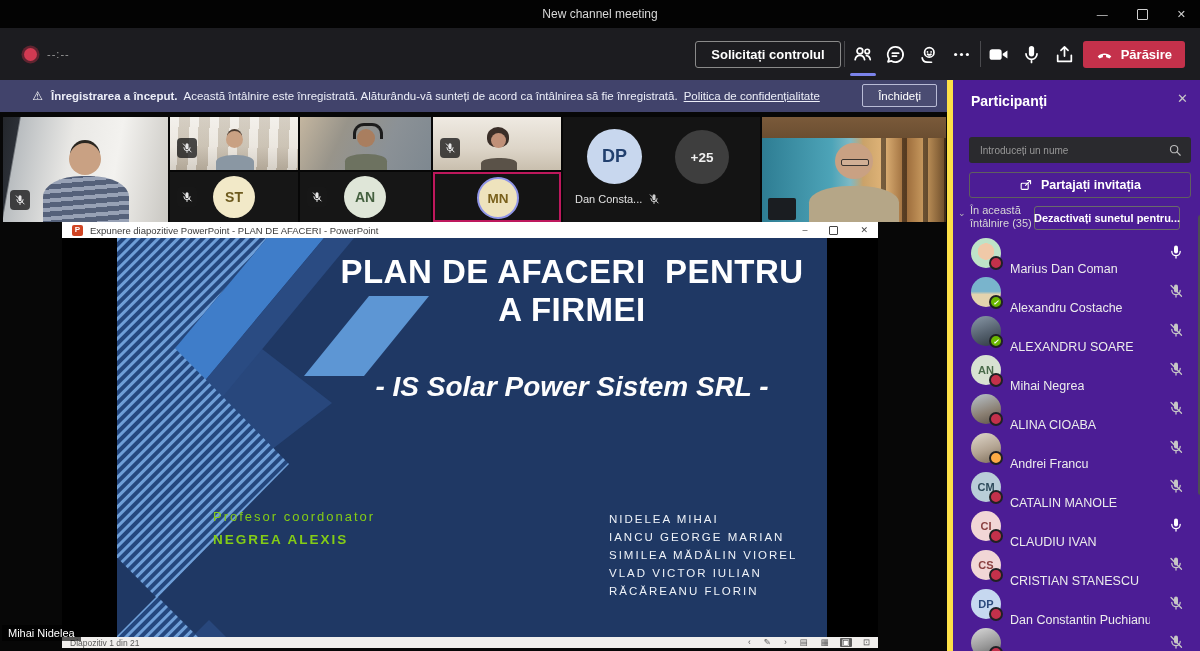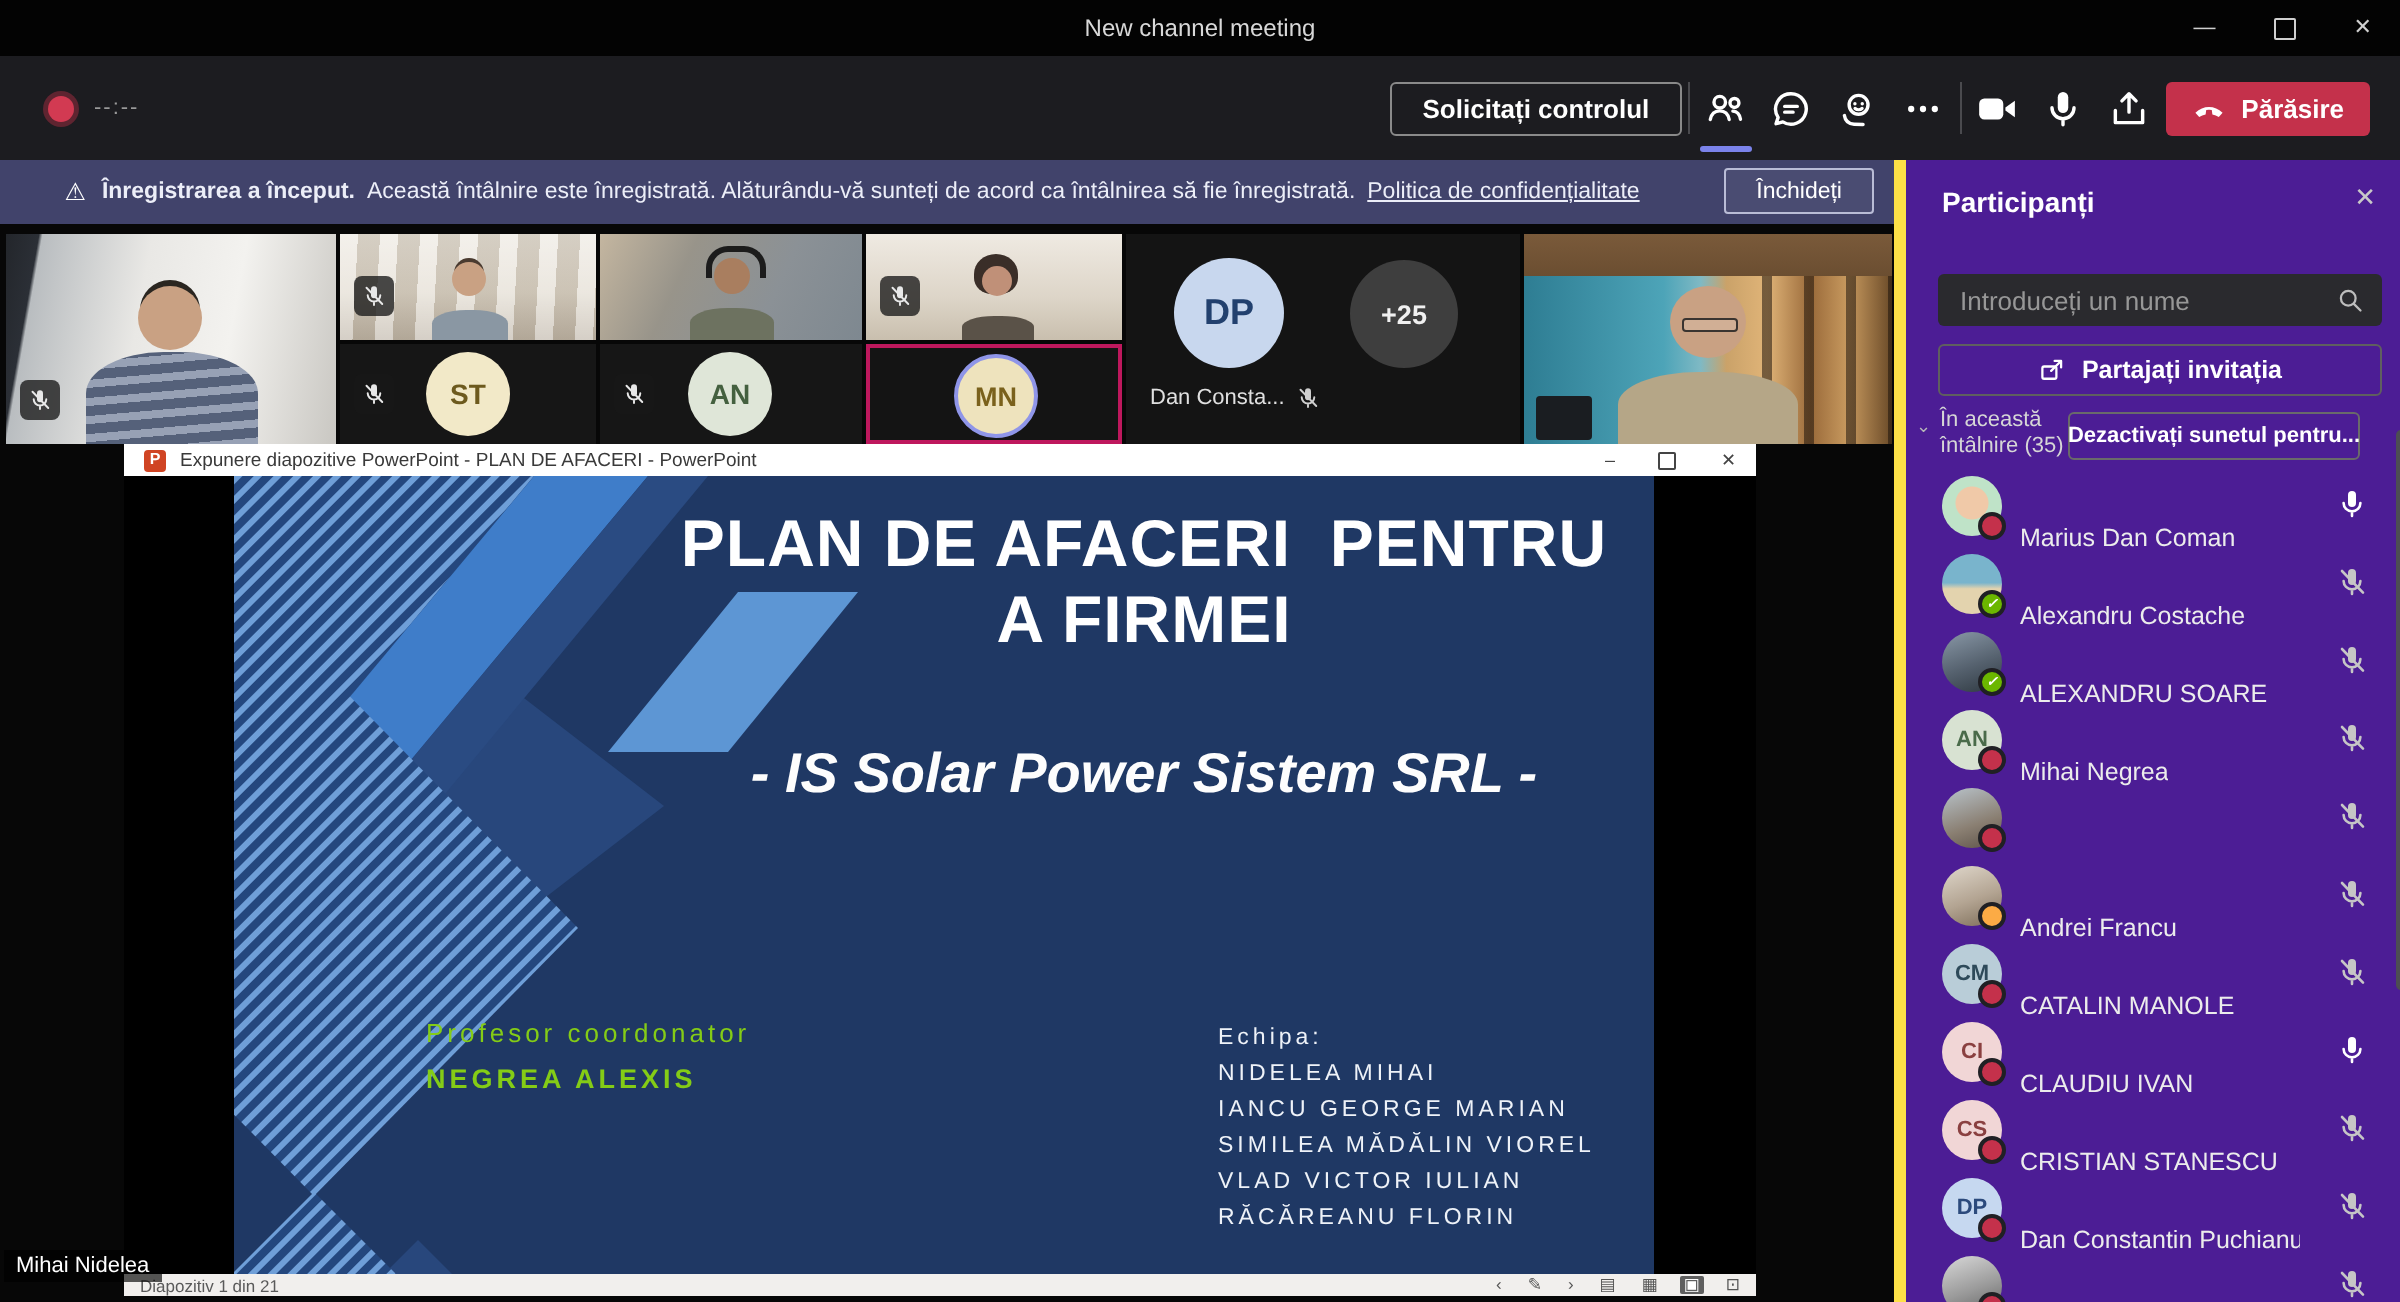--- a/index.html
+++ b/index.html
@@ -85,21 +85,21 @@
   .ps-icons{position:absolute;right:6px;top:0;height:11px;display:flex;align-items:center;gap:9px;color:#555;}
   .ps-ic{font-size:8.5px;line-height:1;padding:0 2px;}
   .ps-sel{background:#5f5f5f;color:#fff;border-radius:1px;}
   .presenter{left:2px;top:625px;background:rgba(0,0,0,.65);color:#fff;font-size:11px;padding:2px 6px;z-index:6;}
   
   .panel{left:947px;top:80px;width:253px;height:571px;background:#4c1d95;border-left:6px solid #fde047;}
   .p-head{position:absolute;left:18px;top:13px;font-size:14px;font-weight:700;color:#fff;}
   .p-close{position:absolute;right:18px;top:11px;color:#c8c8c8;font-size:13px;}
   .p-search{position:absolute;left:16px;top:57px;width:222px;height:26px;background:#2a2a2e;border-radius:3px;
        display:flex;align-items:center;padding:0 9px;box-sizing:border-box;}
-  .p-search input{flex:1;background:transparent;border:none;outline:none;color:#ddd;font-size:13px;font-family:inherit;}
+  .p-search input{flex:1;background:transparent;border:none;outline:none;color:#ddd;font-size:10px;font-family:inherit;}
   .p-search input::placeholder{color:#979797;}
   .p-search svg{width:14px;height:14px;color:#bdbdbd;}
   .p-invite{position:absolute;left:16px;top:92px;width:222px;height:26px;background:transparent;
        border:1px solid #5f5f5f;border-radius:3px;color:#fff;font-size:12.5px;font-weight:600;display:flex;
        align-items:center;justify-content:center;gap:8px;font-family:inherit;box-sizing:border-box;}
   .p-invite svg{width:14px;height:14px;}
   .p-chev{position:absolute;left:5px;top:128px;color:#b8b8b8;font-size:9px;}
   .p-section{position:absolute;left:17px;top:124px;font-size:11px;line-height:13px;color:#d6d6d6;}
   .p-muteall{position:absolute;left:81px;top:126px;width:146px;height:24px;border:1px solid #6a6a6a;border-radius:3px;
        background:transparent;color:#fff;font-size:11px;font-weight:600;display:flex;align-items:center;
@@ -335,21 +335,20 @@
       <div class="s-title">
         <div>PLAN DE AFACERI  PENTRU</div>
         <div>A FIRMEI</div>
       </div>
       <div class="s-sub">- IS Solar Power Sistem SRL -</div>
       <div class="s-prof">
         <div class="l1">Profesor coordonator</div>
         <div class="l2">NEGREA ALEXIS</div>
       </div>
       <div class="s-team">
-        <div>Echipa:</div>
         <div>NIDELEA MIHAI</div>
         <div>IANCU GEORGE MARIAN</div>
         <div>SIMILEA MĂDĂLIN VIOREL</div>
         <div>VLAD VICTOR IULIAN</div>
         <div>RĂCĂREANU FLORIN</div>
       </div>
     </div>
 
     <div class="ppt-status">
       <span>Diapozitiv 1 din 21</span>
@@ -445,20 +444,21 @@
               <path class="st" d="M3.8 7.5a4.2 4.2 0 0 0 8.4 0M8 11.9V14"></path>
               <path class="st" d="M3 2.5l10.5 10.8"></path>
             </svg></span>
       </div>
 
       <div class="prow">
         <div class="pav photo5">
             <span></span>
             <i class="dot busy"></i>
           </div>
+        <div class="pname">ALINA CIOABA</div>
         <span class="pmic"><svg viewBox="0 0 16 16">
               <rect x="6" y="1.5" width="4" height="8" rx="2" fill="currentColor"></rect>
               <path class="st" d="M3.8 7.5a4.2 4.2 0 0 0 8.4 0M8 11.9V14"></path>
               <path class="st" d="M3 2.5l10.5 10.8"></path>
             </svg></span>
       </div>
 
       <div class="prow">
         <div class="pav photo6">
             <span></span>

